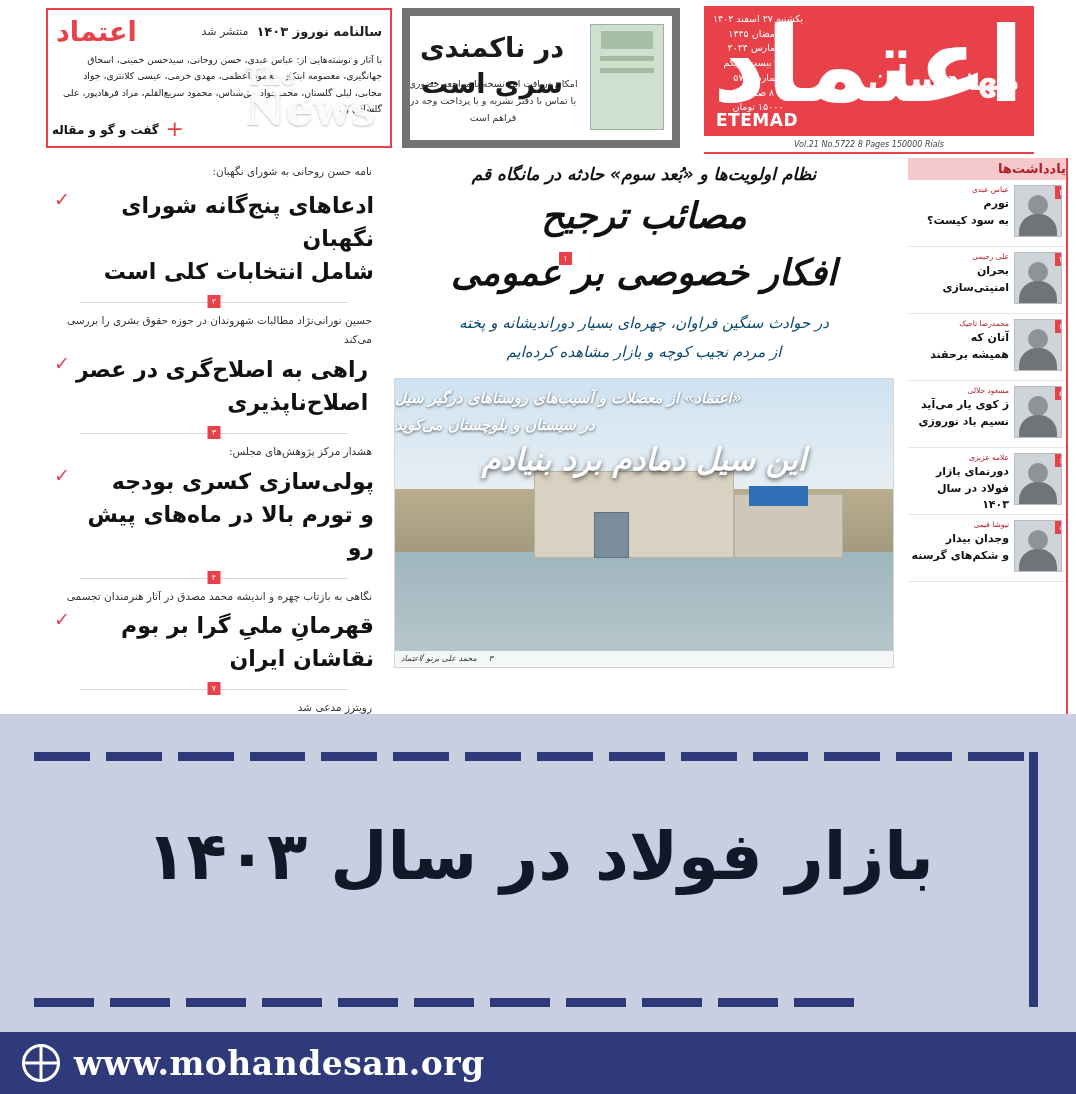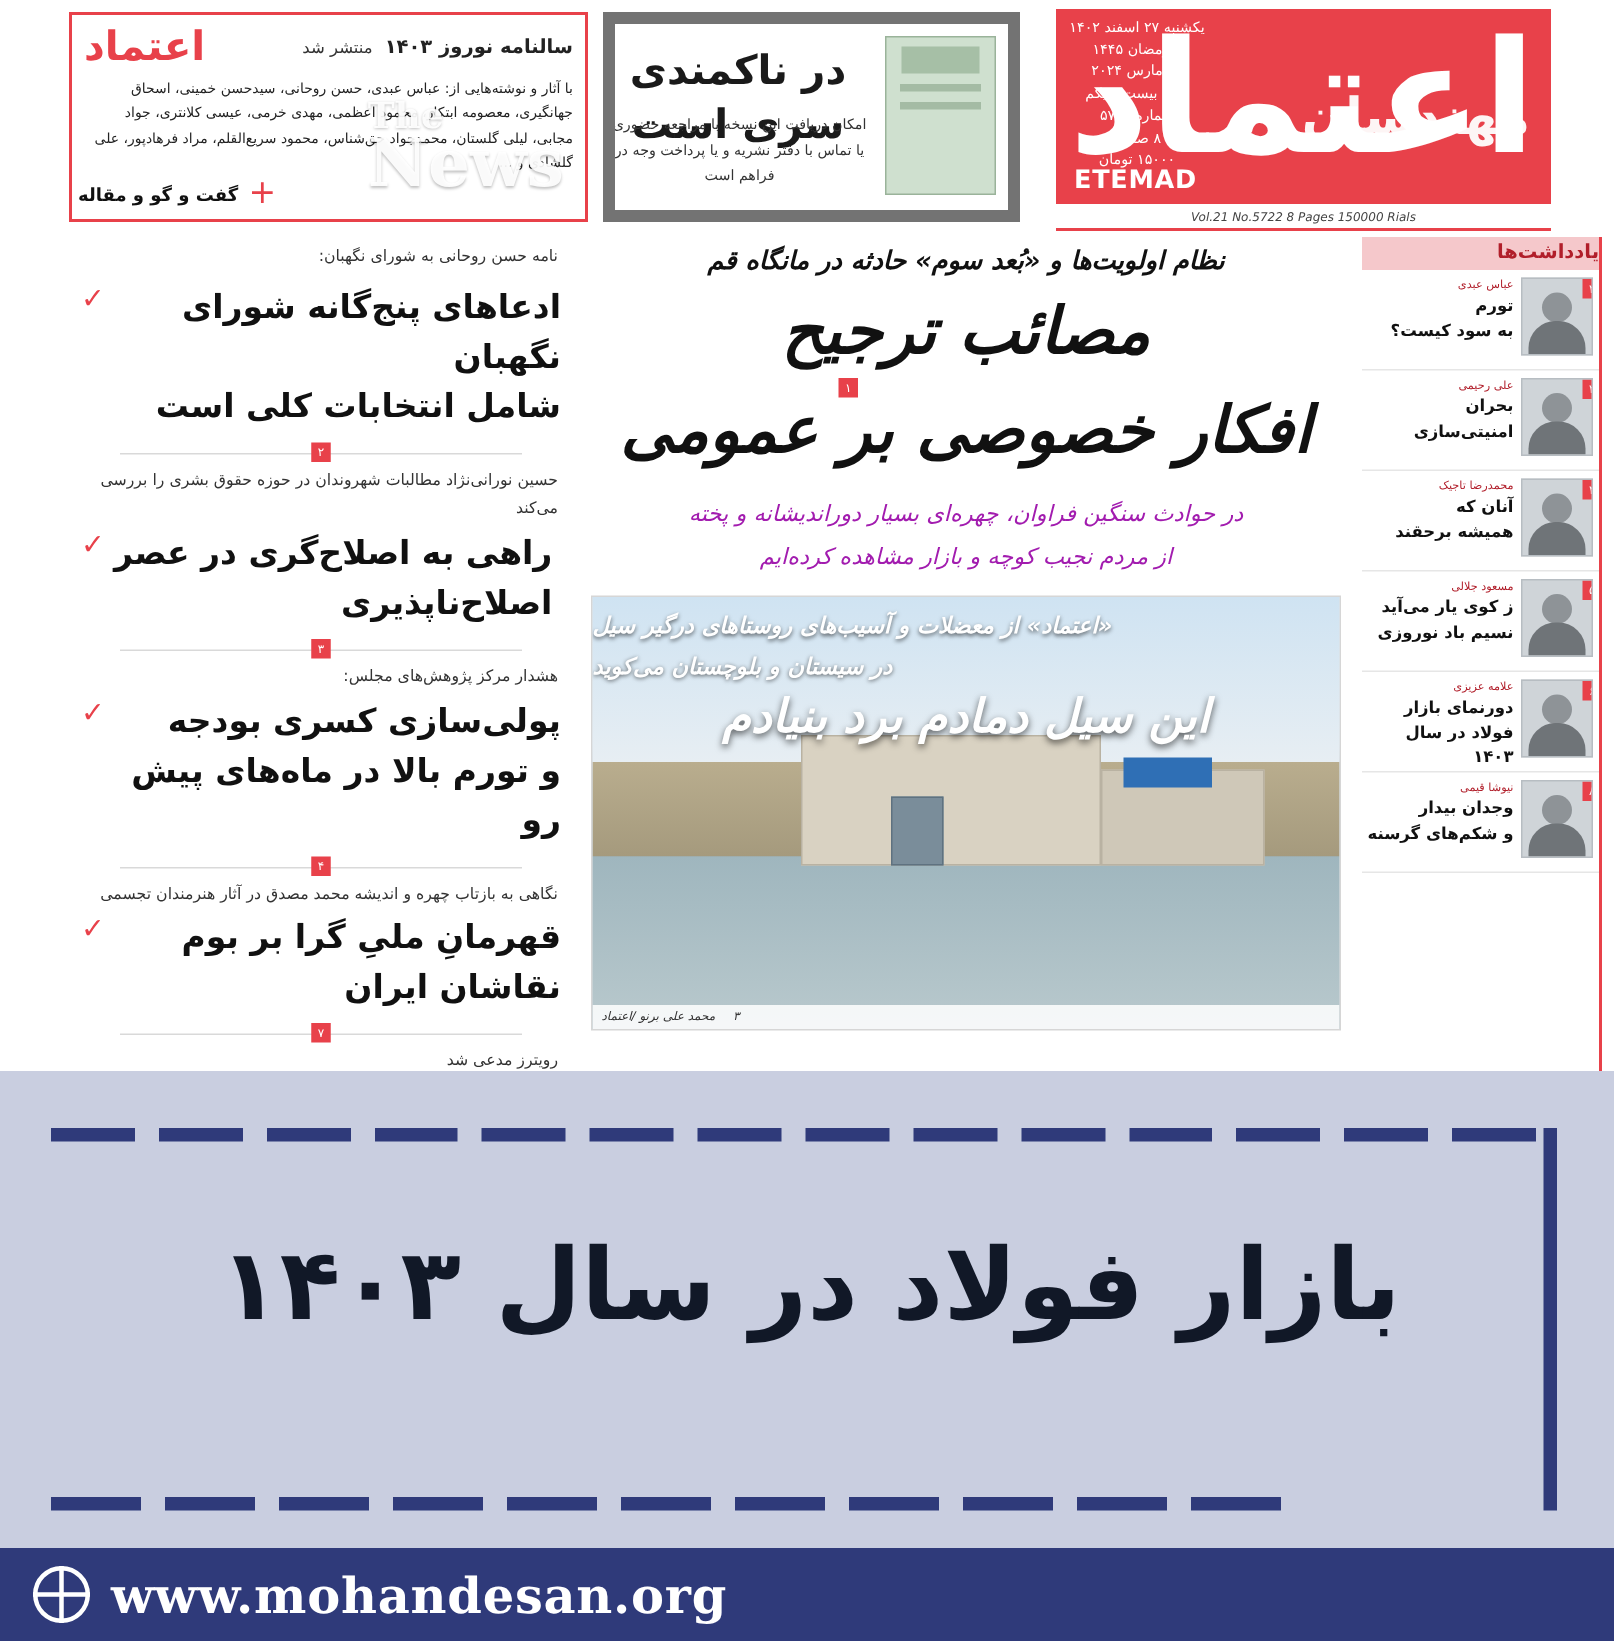--- a/index.html
+++ b/index.html
@@ -270,25 +270,25 @@
     top: 158px; right: 176px;
     width: 512px; height: 566px;
     background: #ffffff;
     font-style: italic;
   }
   .lead-kicker {
     font-size: 17px; font-weight: 700; color: #111;
     text-align: center; padding: 6px 4px 2px;
   }
   .lead-title {
-    font-size: 43px; font-weight: 700; color: #111;
+    font-size: 36px; font-weight: 700; color: #111;
     text-align: center; line-height: 1.35; padding: 6px 8px 2px;
   }
   .lead-deck {
-    font-size: 15px; color: #a21caf; line-height: 1.9;
+    font-size: 15px; color: #0c4a6e; line-height: 1.9;
     text-align: center; padding: 10px 14px 8px;
   }
   .lead-photo {
     position: relative;
     margin: 4px 6px 0;
     height: 290px;
     background: linear-gradient(#bcd4e6 0%, #c7dced 34%, #9fb4bd 41%, #8fa7b1 100%);
     border: 1px solid #d6d6d6;
     overflow: hidden;
   }

